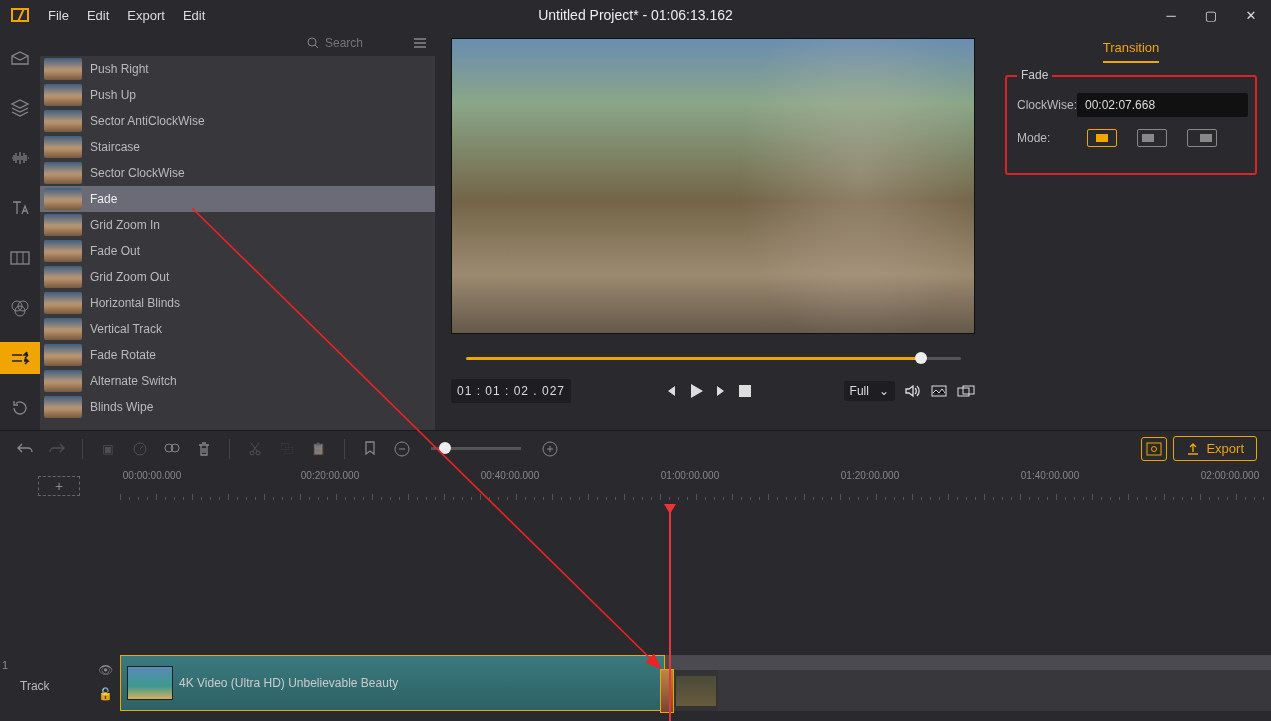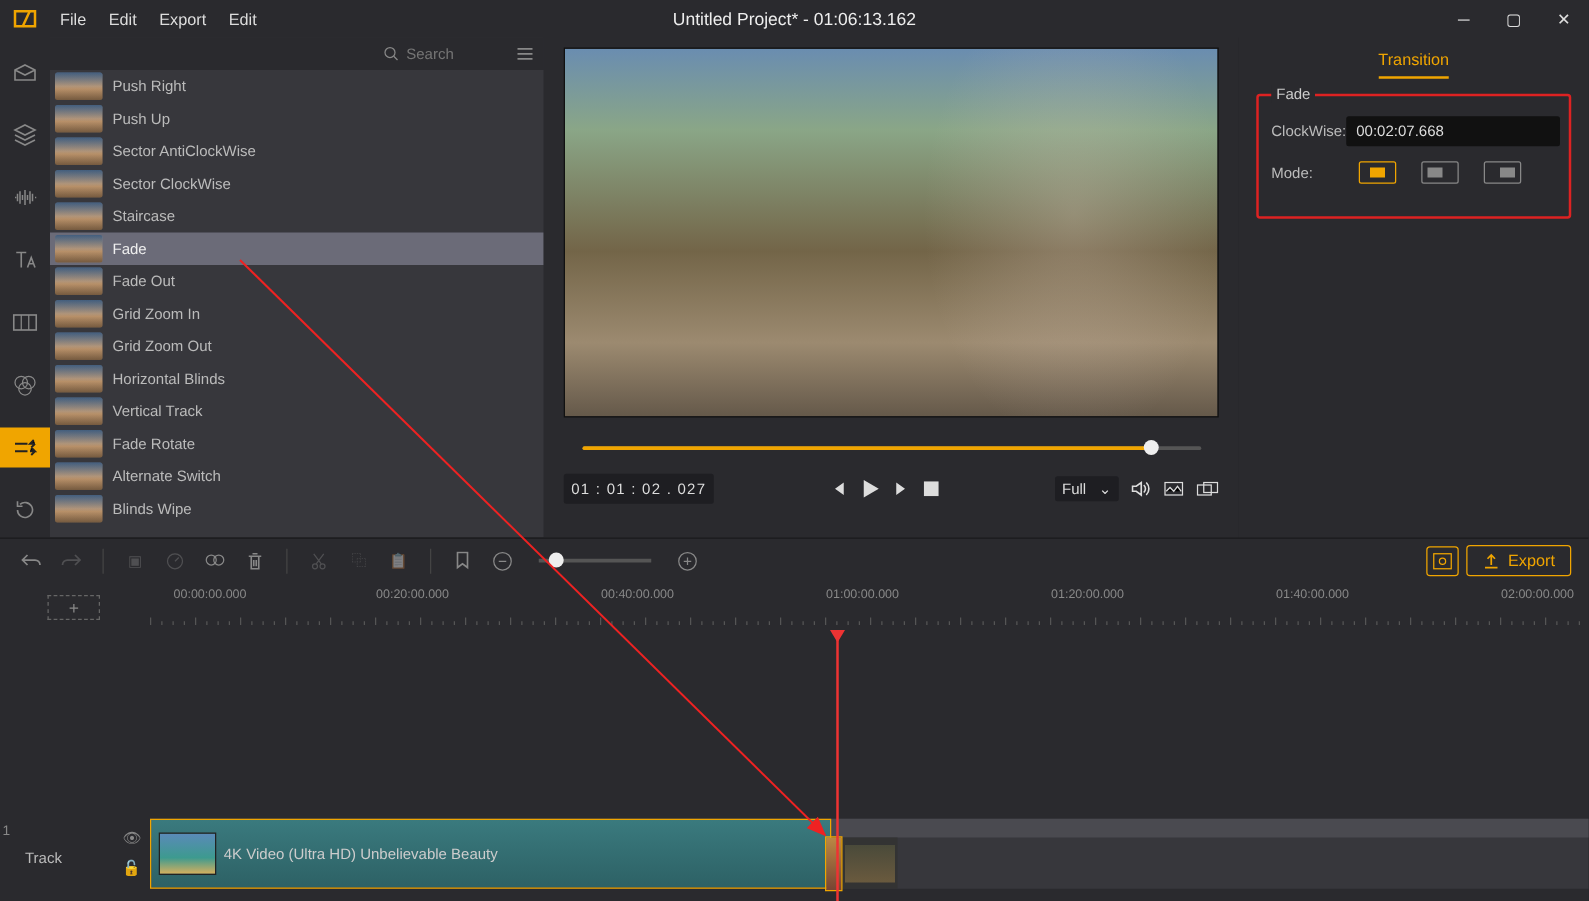--- a/index.html
+++ b/index.html
@@ -181,37 +181,37 @@
       <div class="trow">
           <div class="thumb"></div>
           <span class="tlabel">Push Up</span>
         </div>
       <div class="trow">
           <div class="thumb"></div>
           <span class="tlabel">Sector AntiClockWise</span>
         </div>
       <div class="trow">
           <div class="thumb"></div>
+          <span class="tlabel">Staircase</span>
+        </div>
+      <div class="trow">
+          <div class="thumb"></div>
           <span class="tlabel">Sector ClockWise</span>
         </div>
-      <div class="trow">
-          <div class="thumb"></div>
-          <span class="tlabel">Staircase</span>
-        </div>
       <div class="trow sel">
           <div class="thumb"></div>
           <span class="tlabel">Fade</span>
         </div>
       <div class="trow">
           <div class="thumb"></div>
+          <span class="tlabel">Grid Zoom In</span>
+        </div>
+      <div class="trow">
+          <div class="thumb"></div>
           <span class="tlabel">Fade Out</span>
-        </div>
-      <div class="trow">
-          <div class="thumb"></div>
-          <span class="tlabel">Grid Zoom In</span>
         </div>
       <div class="trow">
           <div class="thumb"></div>
           <span class="tlabel">Grid Zoom Out</span>
         </div>
       <div class="trow">
           <div class="thumb"></div>
           <span class="tlabel">Horizontal Blinds</span>
         </div>
       <div class="trow">
@@ -396,21 +396,21 @@
 
 <div class="tl-area">
   <div class="tl-labels">
     <div class="add-track">+</div>
     <div class="track-num">1</div>
     <div class="track-lbl">Track</div>
     <div class="eye-ico">👁</div>
     <div class="lock-ico">🔓</div>
   </div>
   <div class="ruler">
-    <span class="rlabel" style="left:48px">00:00:00.000</span>
+    <span class="rlabel" style="left:32px">00:00:00.000</span>
     <span class="rlabel" style="left:210px">00:20:00.000</span>
     <span class="rlabel" style="left:390px">00:40:00.000</span>
     <span class="rlabel" style="left:570px">01:00:00.000</span>
     <span class="rlabel" style="left:750px">01:20:00.000</span>
     <span class="rlabel" style="left:930px">01:40:00.000</span>
     <span class="rlabel" style="left:1110px">02:00:00.000</span>
   <div class="tick" style="left: 0px;"></div>
       <div class="tick minor" style="left: 9px;"></div>
       <div class="tick minor" style="left: 18px;"></div>
       <div class="tick minor" style="left: 27px;"></div>

